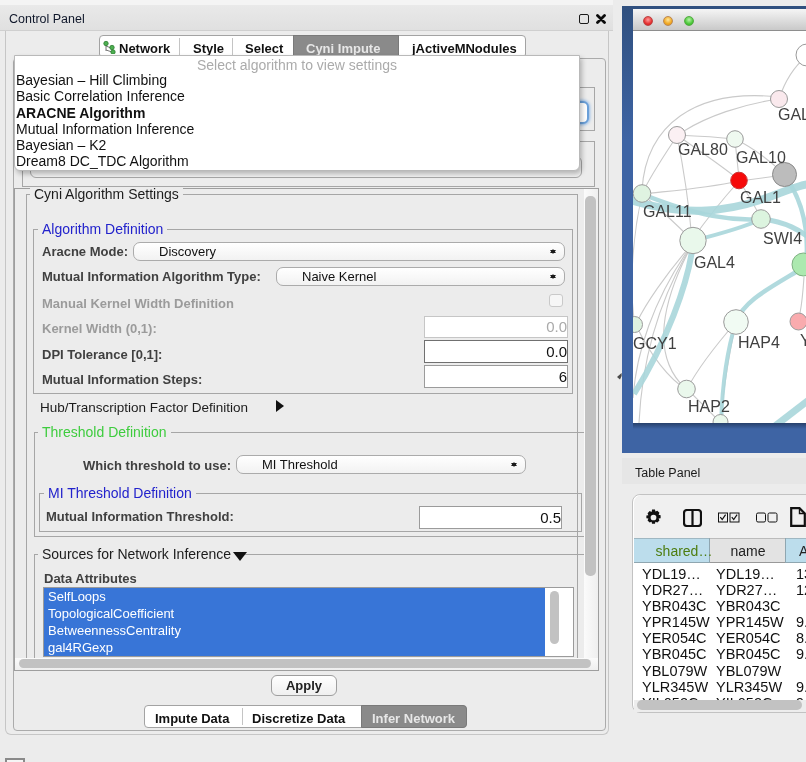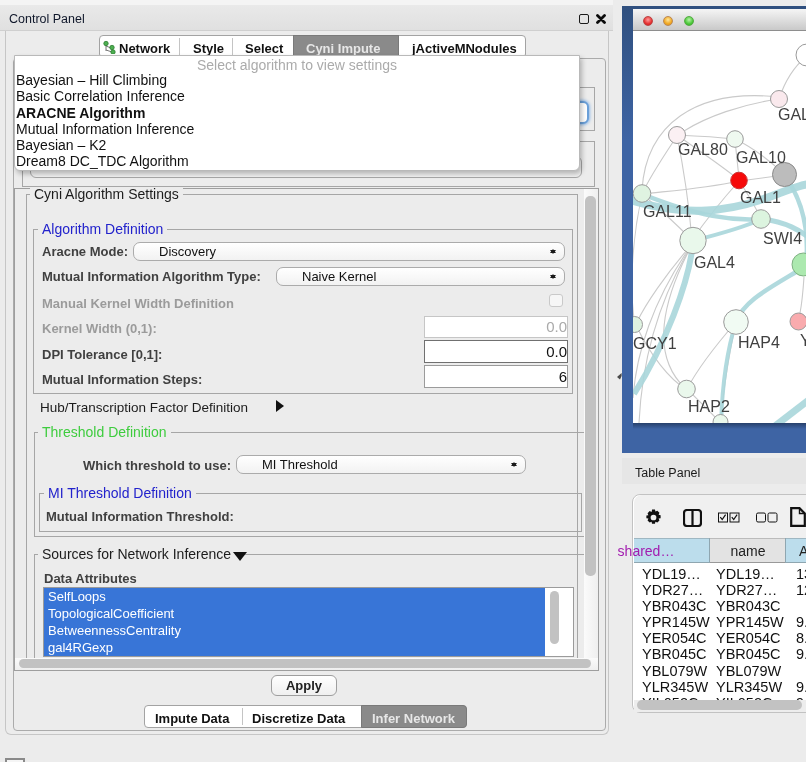--- a/index.html
+++ b/index.html
@@ -77,20 +77,21 @@
       </svg>
 
   <div class="group" style="left:20px;top:244px;width:553px;height:105px"></div>
   <div class="gtitle" style="left:24px;top:238px;color:#3ECC3E">Threshold Definition</div>
   <div class="lbl" style="left:69px;top:270px">Which threshold to use:</div>
   <div class="combo" style="left:222px;top:267px;width:290px;height:19px">MI Threshold</div>
 
   <div class="group" style="left:25px;top:305px;width:543px;height:39px"></div>
   <div class="gtitle" style="left:30px;top:299px;color:#2222CC">MI Threshold Definition</div>
   <div class="lbl" style="left:32px;top:321px">Mutual Information Threshold:</div>
+  <div class="field" style="left:405px;top:318px;width:143px;height:23px;border:1px solid #9B9B9B;line-height:21px">0.5</div>
 
   <div class="group" style="left:20px;top:366px;width:553px;height:130px"></div>
   <div class="gtitle" style="left:24px;top:360px">Sources for Network Inference</div>
   <svg class="abs" style="left:219px;top:364px" width="14" height="9">
         <path d="M0 0 L14 0 L7 9 Z" fill="#111"></path>
       </svg>
   <div class="lbl" style="left:30px;top:383px;font-size:13px">Data Attributes</div>
   <div class="abs" style="left:29px;top:399px;width:531px;height:70px;border:1px solid #9B9B9B;background:#fff"></div>
   <div class="abs" style="left:30px;top:400px;width:501px;height:68px;background:#3875D7;color:#fff;font-size:13px;line-height:17px;padding:0 0 0 4px">SelfLoops<br>TopologicalCoefficient<br>BetweennessCentrality<br>gal4RGexp</div>
   <div class="thumb" style="left:536px;top:403px;width:9px;height:53px"></div>
@@ -224,21 +225,21 @@
 </svg>
 <svg class="abs" style="left:790px;top:507px" width="16" height="20" viewBox="0 0 16 20">
  <path d="M1.2 1.2 H9.5 L14.8 6.5 V18.8 H1.2 Z" fill="none" stroke="#111" stroke-width="2.2"></path>
  <path d="M9.5 1.2 V6.5 H14.8" fill="none" stroke="#111" stroke-width="1.4"></path>
 </svg>
 
 <div class="abs" style="left:634px;top:538px;width:172px;height:25px;background:#BCDDEC;border-top:1px solid #9FB7C2;border-bottom:1px solid #8FA6B0"></div>
 <div class="abs" style="left:709px;top:538px;width:77px;height:25px;background:#E3E3E3;border-top:1px solid #BBB;border-bottom:1px solid #999"></div>
 <div class="abs" style="left:709px;top:538px;width:1px;height:25px;background:#8FA6B0"></div>
 <div class="abs" style="left:785px;top:538px;width:1px;height:25px;background:#8FA6B0"></div>
-<div class="abs" style="left:612px;top:543px;width:68px;text-align:center;font-size:14px;color:#a21caf">shared…</div>
+<div class="abs" style="left:650px;top:543px;width:68px;text-align:center;font-size:14px;color:#4d7c0f">shared…</div>
 <div class="abs" style="left:710px;top:543px;width:76px;text-align:center;font-size:14px;color:#222">name</div>
 <div class="abs" style="left:799px;top:543px;font-size:14px;color:#222">A</div>
 <div class="abs" style="left:642px;top:566px;font-size:14.5px;color:#111;line-height:16.1px">YDL19…<br>YDR27…<br>YBR043C<br>YPR145W<br>YER054C<br>YBR045C<br>YBL079W<br>YLR345W<br>YIL052C</div>
 <div class="abs" style="left:716px;top:566px;font-size:14.5px;color:#111;line-height:16.1px">YDL19…<br>YDR27…<br>YBR043C<br>YPR145W<br>YER054C<br>YBR045C<br>YBL079W<br>YLR345W<br>YIL052C</div>
 <div class="abs" style="left:796px;top:566px;font-size:14.5px;color:#111;line-height:16.1px">13<br>12<br><br>9.<br>8.<br>9.<br><br>9.<br>9.</div>
 
 <div class="abs" style="left:634px;top:700px;width:172px;height:12px;background:#EDEDED"></div>
 <div class="thumb" style="left:637px;top:700px;width:165px;height:10px"></div>
 
 </div>

